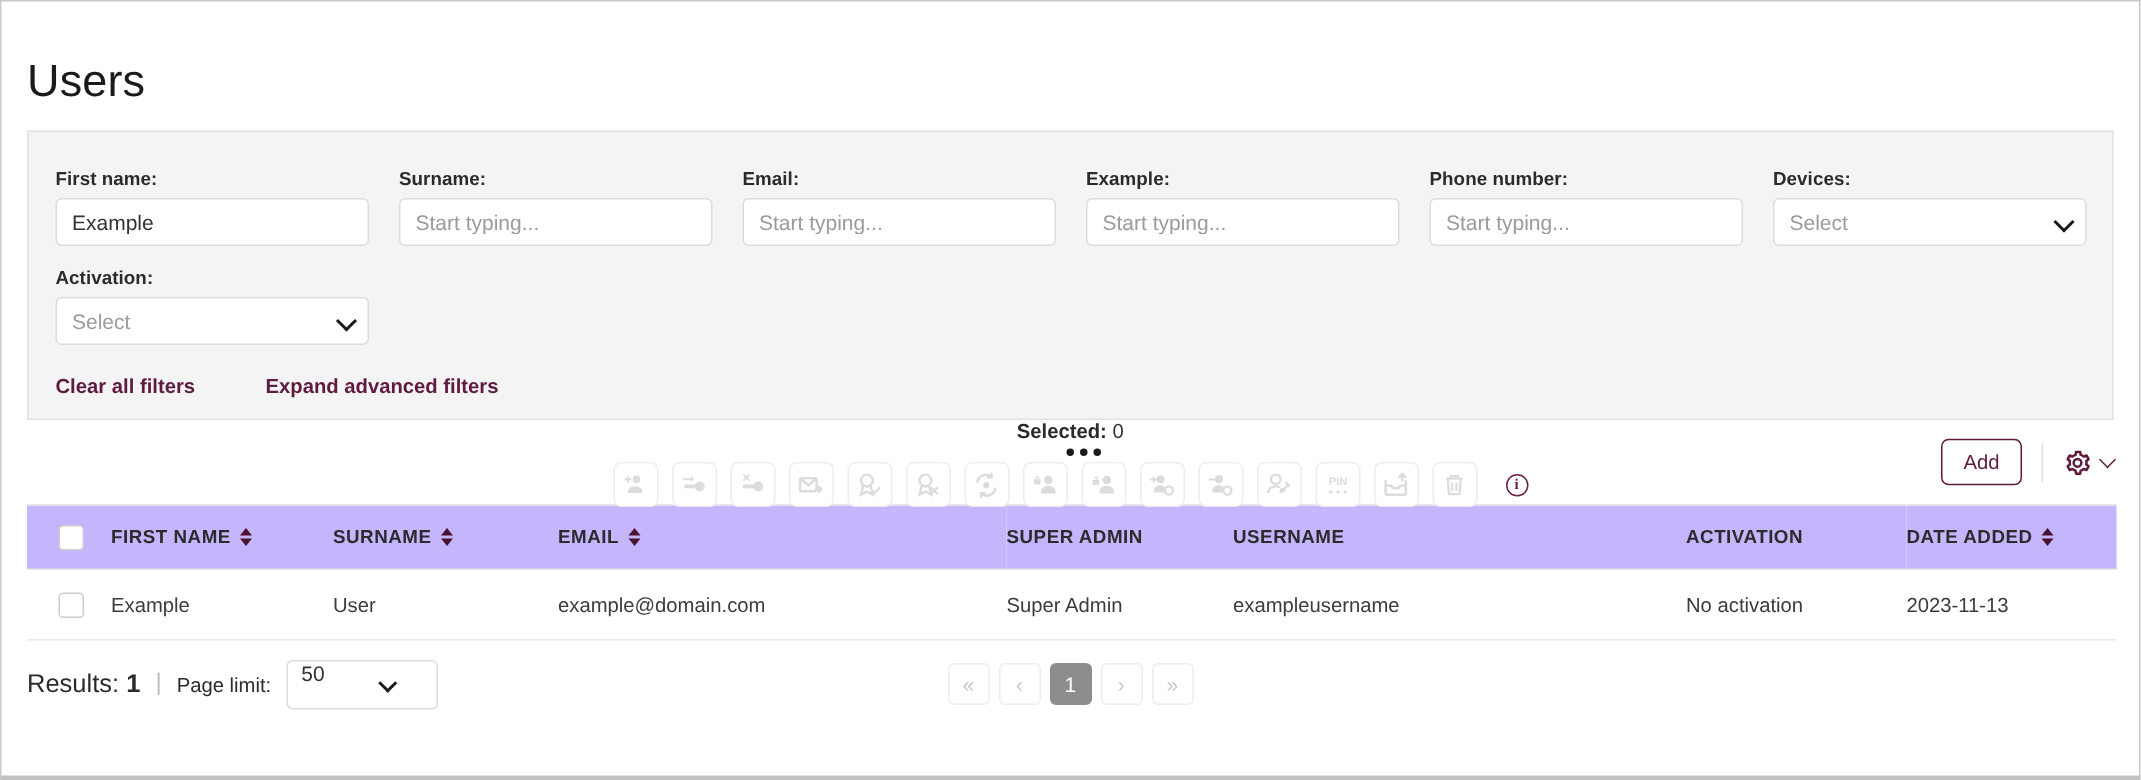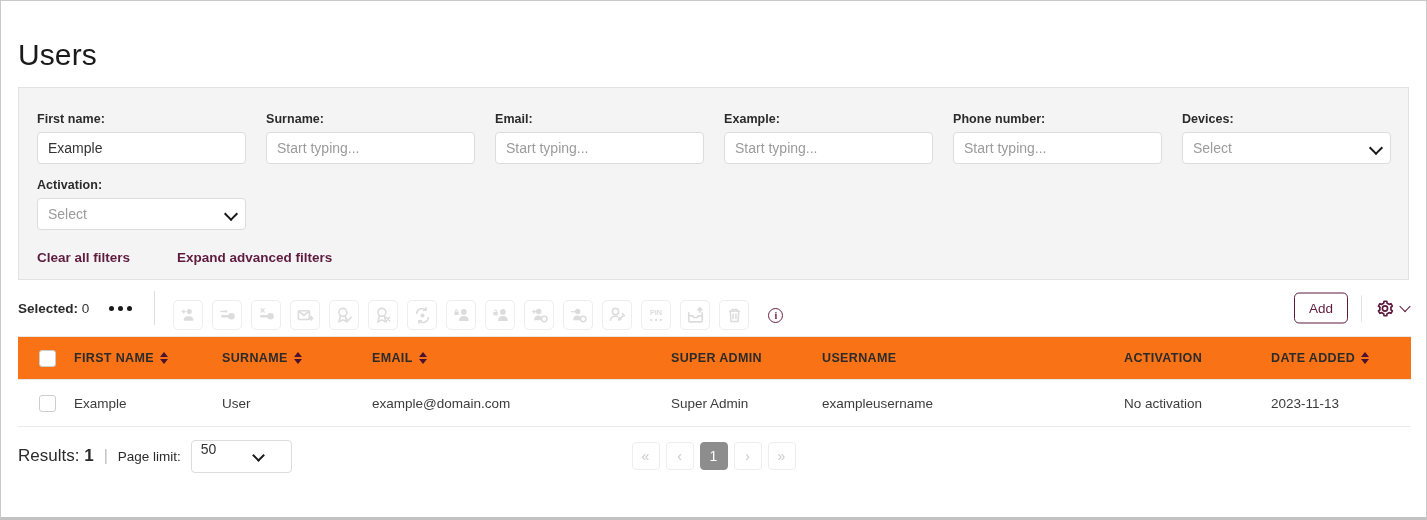--- a/index.html
+++ b/index.html
@@ -112,20 +112,21 @@
   }
   .filter-link.first { width: 140px; }
 
   
   .toolbar {
     margin: 0 17px;
     height: 56px;
     display: flex;
     align-items: center;
     position: relative;
+    flex-direction: column;
   }
   .selected-text {
     font-size: 13.5px;
     color: #2b2b2b;
   }
   .selected-text b { font-weight: bold; }
   .selected-count { font-weight: normal; color: #333; }
   .dots-btn {
     margin-left: 18px;
     display: flex;
@@ -135,21 +136,21 @@
   }
   .dots-btn i {
     width: 5px; height: 5px; border-radius: 50%;
     background: #1a1a1a; display: block;
   }
   .tb-divider {
     width: 1px; height: 34px;
     background: #dedede;
     margin: 0 18px 0 20px;
   }
-  .icon-group { display: flex; align-items: center; gap: 9px; margin-top: 14px; }
+  .icon-group { display: flex; align-items: center; gap: 9px; }
   .icon-btn {
     width: 30px; height: 30px;
     border: 1px solid #ededed;
     border-radius: 5px;
     background: #fff;
     display: flex; align-items: center; justify-content: center;
     color: #dcdcdc;
   }
   .icon-btn svg { display: block; }
   .info-icon {
@@ -194,21 +195,21 @@
     width: 8px; height: 8px;
     border-right: 1.6px solid #5f1b3f;
     border-bottom: 1.6px solid #5f1b3f;
     transform: rotate(45deg);
     margin-top: -4px;
   }
 
   
   .table-wrap { margin: 0 17px; }
   table { width: 100%; border-collapse: collapse; table-layout: fixed; }
-  thead tr { background: #f97316; }
+  thead tr { background: #c4b5fd; }
   thead th {
     height: 43px;
     font-size: 12.5px;
     font-weight: bold;
     letter-spacing: .35px;
     color: #2b2b2b;
     text-align: left;
     padding: 0;
     vertical-align: middle;
     border-top: 1px solid #e7e7e7;

